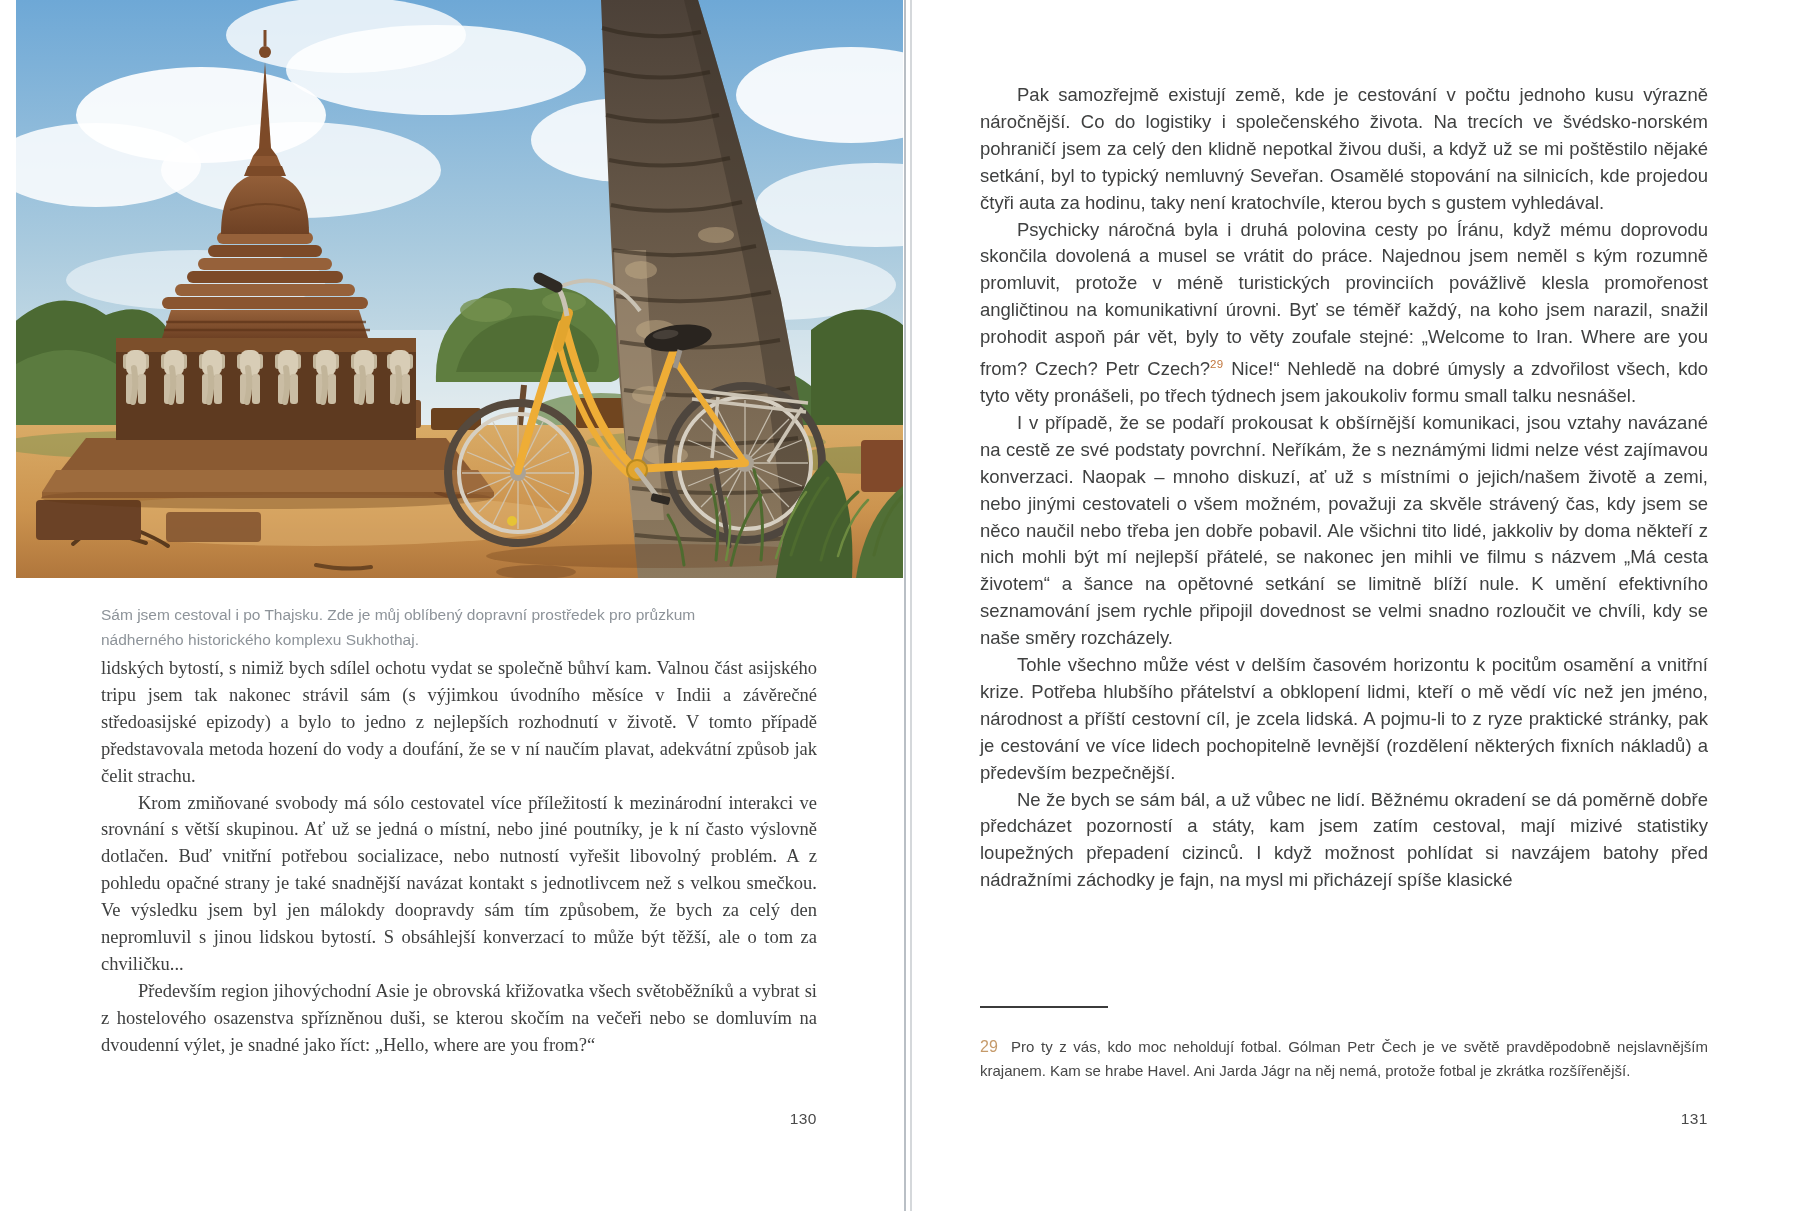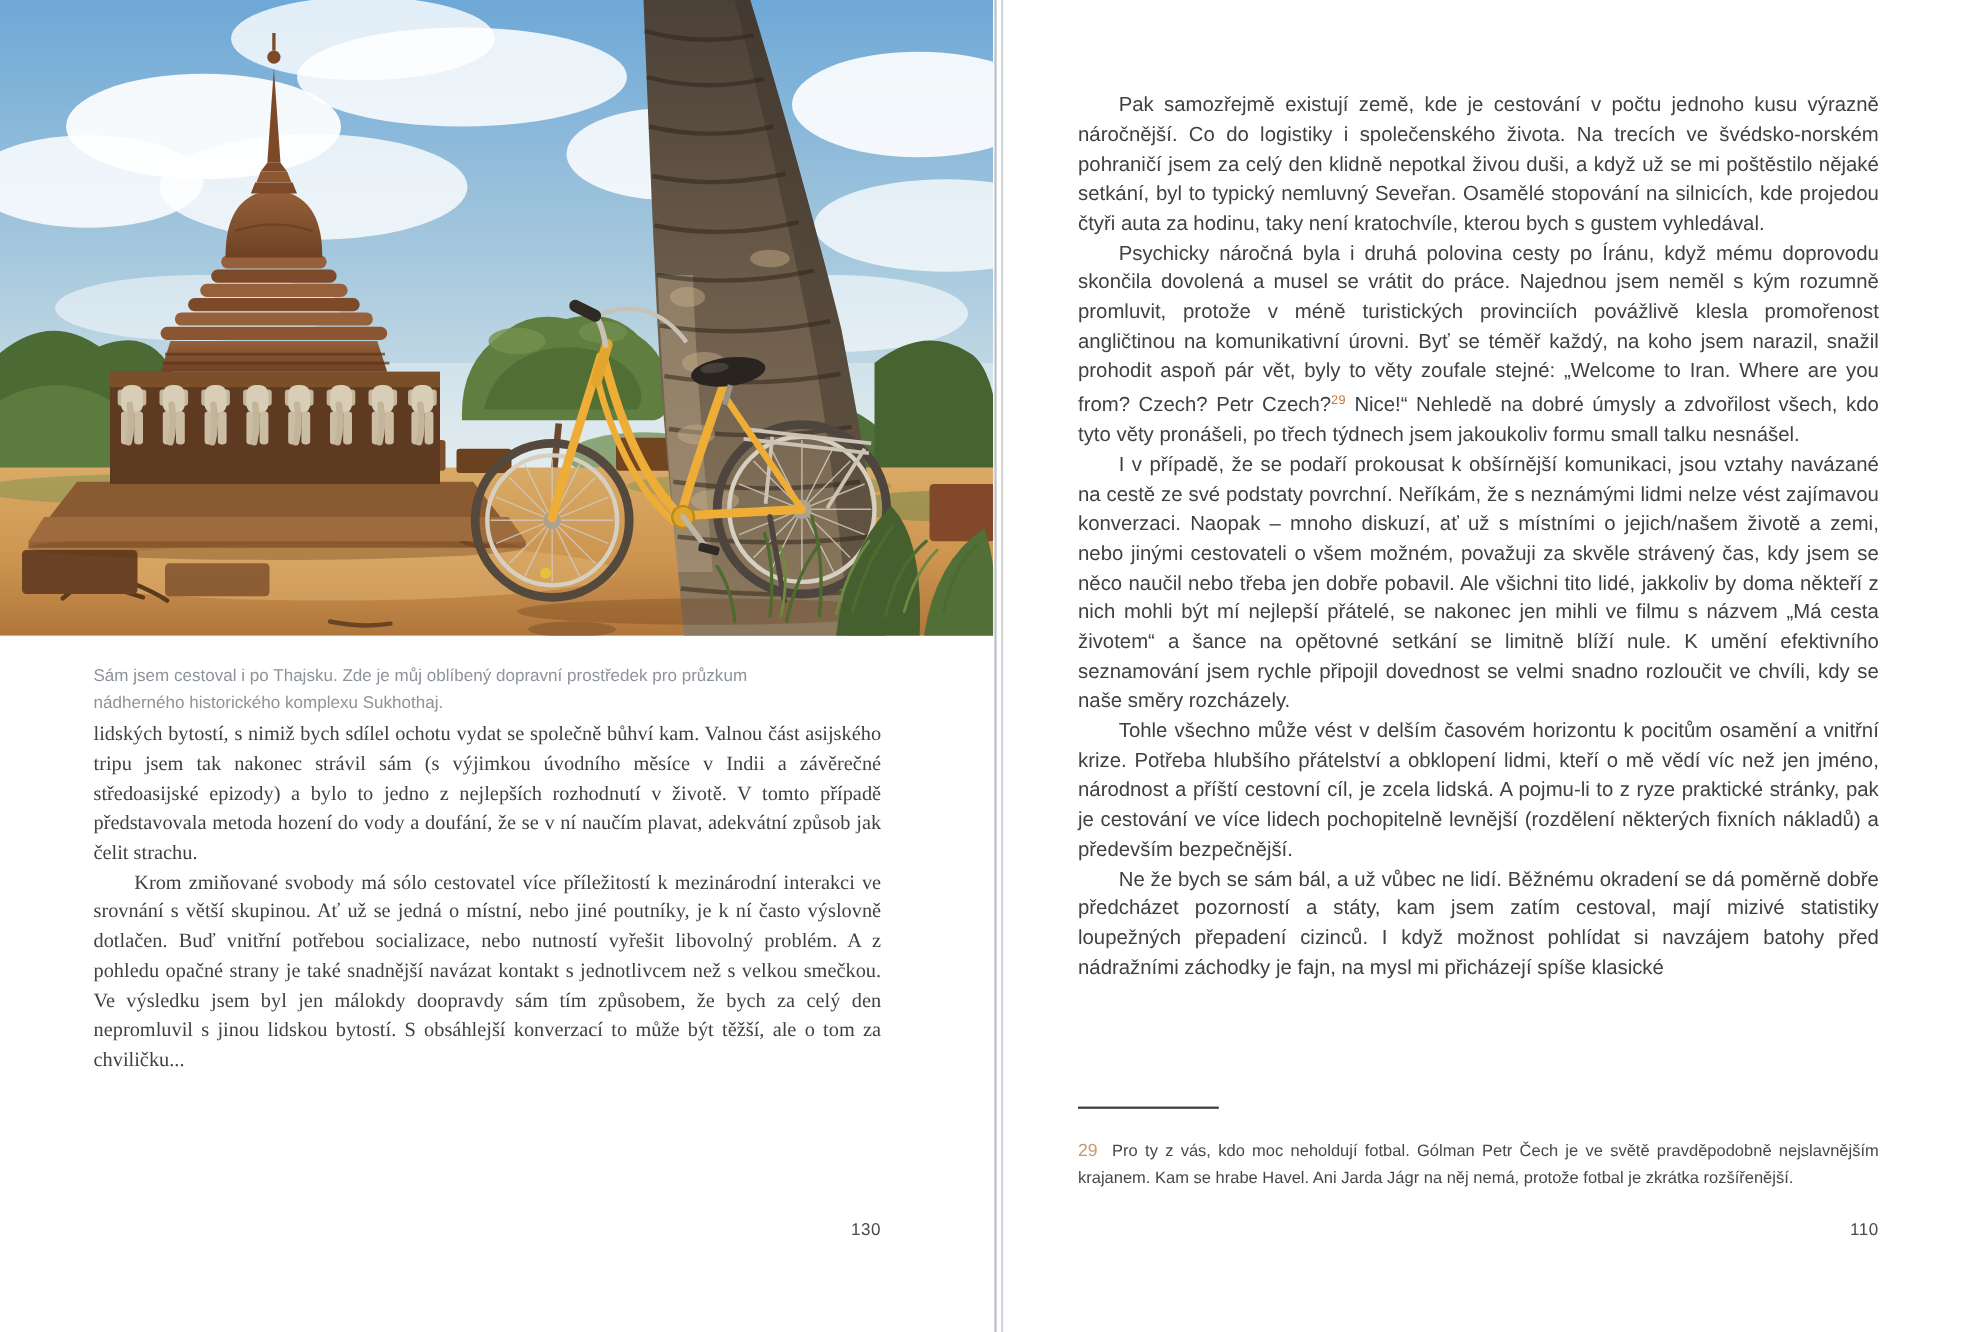--- a/index.html
+++ b/index.html
@@ -2,21 +2,21 @@
 <html><head>
 <meta charset="utf-8">
 <style>
   html,body{margin:0;padding:0;}
   body{
     width:1800px;height:1211px;position:relative;background:#ffffff;
     font-family:"Liberation Sans","DejaVu Sans",sans-serif;
     -webkit-font-smoothing:antialiased;
   }
   .page{position:absolute;top:0;height:1211px;background:#fff;}
-  .page-left{left:0;width:1064px;}
+  .page-left{left:16px;width:1064px;}
   .page-right{left:917px;width:883px;}
 
   .photo{position:absolute;left:0;top:0;width:903px;height:578px;overflow:hidden;}
   .photo svg{display:block;width:100%;height:100%;}
 
   .caption{
     position:absolute;left:85px;top:586px;width:655px;
     font-size:15.5px;line-height:25px;color:#8d9399;
   }
 
@@ -289,20 +289,21 @@
         </g>
       </g>
     </svg>
   </div>
 
   <p class="caption">Sám jsem cestoval i po Thajsku. Zde je můj oblíbený dopravní prostředek pro průzkum nádherného historického komplexu Sukhothaj.</p>
 
   <div class="textcol textcol-left">
     <p class="body">lidských bytostí, s nimiž bych sdílel ochotu vydat se společně bůhví kam. Valnou část asijského tripu jsem tak nakonec strávil sám (s výjimkou úvodního měsíce v Indii a závěrečné středoasijské epizody) a bylo to jedno z nejlepších rozhodnutí v životě. V tomto případě představovala metoda hození do vody a doufání, že se v ní naučím plavat, adekvátní způsob jak čelit strachu.</p>
     <p class="body indent">Krom zmiňované svobody má sólo cestovatel více příležitostí k mezinárodní interakci ve srovnání s větší skupinou. Ať už se jedná o místní, nebo jiné poutníky, je k ní často výslovně dotlačen. Buď vnitřní potřebou socializace, nebo nutností vyřešit libovolný problém. A z pohledu opačné strany je také snadnější navázat kontakt s jednotlivcem než s velkou smečkou. Ve výsledku jsem byl jen málokdy doopravdy sám tím způsobem, že bych za celý den nepromluvil s jinou lidskou bytostí. S obsáhlejší konverzací to může být těžší, ale o tom za chviličku...</p>
+    <p class="body indent">Především region jihovýchodní Asie je obrovská křižovatka všech světoběžníků a vybrat si z hostelového osazenstva spřízněnou duši, se kterou skočím na večeři nebo se domluvím na dvoudenní výlet, je snadné jako říct: „Hello, where are you from?“</p>
   </div>
 
   <div class="pagenum pagenum-left">130</div>
 </div>
 
 <div class="spine">
   <div class="l1"></div>
   <div class="l2"></div>
 </div>
 
@@ -313,14 +314,14 @@
     <p class="body indent"><span>Psychicky náročná byla i druhá polovina cesty po Íránu, když mému doprovodu skončila dovolená a musel se vrátit do práce. Najednou jsem neměl s kým rozumně promluvit, protože v méně turistických provinciích povážlivě klesla promořenost angličtinou na komunikativní úrovni. Byť se téměř každý, na koho jsem narazil, snažil prohodit aspoň pár vět, byly to věty zoufale stejné: „Welcome to Iran. Where are you from? Czech? Petr Czech?</span><span class="note-sup">29</span><span> Nice!“ Nehledě na dobré úmysly a zdvořilost všech, kdo tyto věty pronášeli, po třech týdnech jsem jakoukoliv formu small talku nesnášel.</span></p>
     <p class="body indent">I v případě, že se podaří prokousat k obšírnější komunikaci, jsou vztahy navázané na cestě ze své podstaty povrchní. Neříkám, že s neznámými lidmi nelze vést zajímavou konverzaci. Naopak – mnoho diskuzí, ať už s místními o jejich/našem životě a zemi, nebo jinými cestovateli o všem možném, považuji za skvěle strávený čas, kdy jsem se něco naučil nebo třeba jen dobře pobavil. Ale všichni tito lidé, jakkoliv by doma někteří z nich mohli být mí nejlepší přátelé, se nakonec jen mihli ve filmu s názvem „Má cesta životem“ a šance na opětovné setkání se limitně blíží nule. K umění efektivního seznamování jsem rychle připojil dovednost se velmi snadno rozloučit ve chvíli, kdy se naše směry rozcházely.</p>
     <p class="body indent">Tohle všechno může vést v delším časovém horizontu k pocitům osamění a vnitřní krize. Potřeba hlubšího přátelství a obklopení lidmi, kteří o mě vědí víc než jen jméno, národnost a příští cestovní cíl, je zcela lidská. A pojmu-li to z ryze praktické stránky, pak je cestování ve více lidech pochopitelně levnější (rozdělení některých fixních nákladů) a především bezpečnější.</p>
     <p class="body indent">Ne že bych se sám bál, a už vůbec ne lidí. Běžnému okradení se dá poměrně dobře předcházet pozorností a státy, kam jsem zatím cestoval, mají mizivé statistiky loupežných přepadení cizinců. I když možnost pohlídat si navzájem batohy před nádražními záchodky je fajn, na mysl mi přicházejí spíše klasické</p>
   </div>
 
   <div class="footnote-rule"></div>
 
   <p class="footnote"><span class="fn-marker">29</span><span>&nbsp;&nbsp;</span><span>Pro ty z vás, kdo moc neholdují fotbal. Gólman Petr Čech je ve světě pravděpodobně nejslavnějším krajanem. Kam se hrabe Havel. Ani Jarda Jágr na něj nemá, protože fotbal je zkrátka rozšířenější.</span></p>
 
-  <div class="pagenum pagenum-right">110</div>
+  <div class="pagenum pagenum-right">131</div>
 </div>
 
 </body></html>

